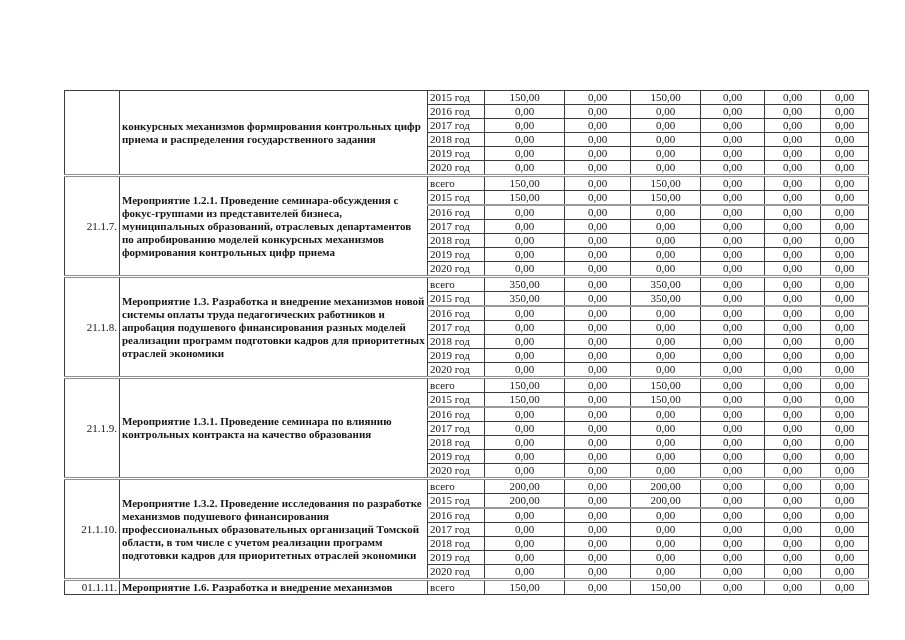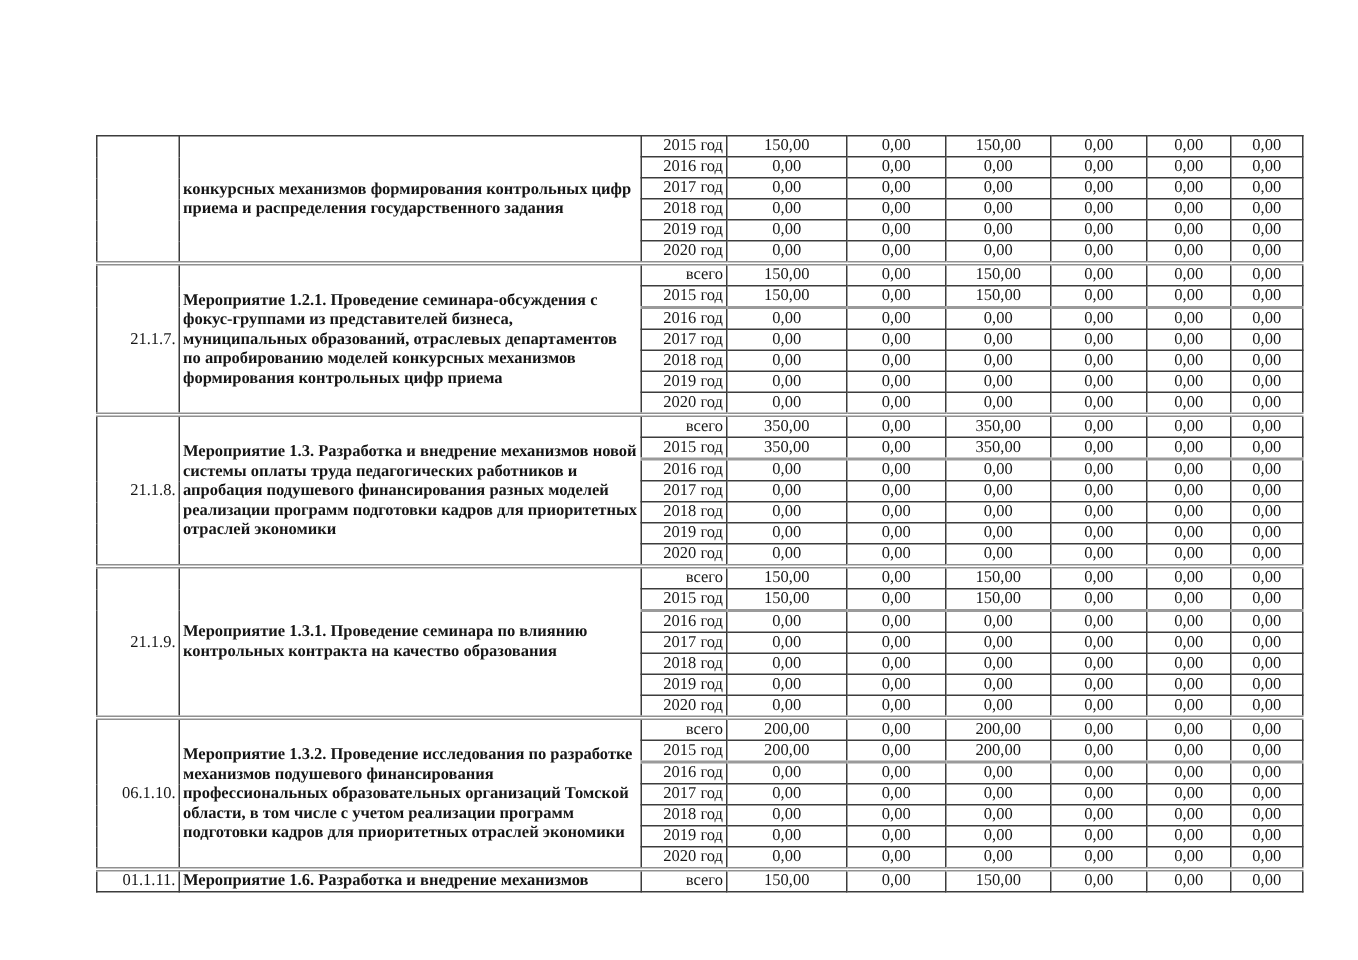--- a/index.html
+++ b/index.html
@@ -50,21 +50,21 @@
     padding-top: 1px;
   }
   td.cell-desc {
     text-align: left;
     vertical-align: top;
     padding: 1px 4px 0 5px;
     line-height: 14px;
     font-weight: bold;
   }
   td.cell-period {
-    text-align: right;
+    text-align: left;
     white-space: nowrap;
   }
   td.cell-value {
     text-align: center;
     white-space: nowrap;
   }
   tr.block-start td {
     border-top: 3px double #8f8f8f;
   }
   tr.sub-sep td {
@@ -346,21 +346,21 @@
         <tr>
           <td class="cell-period">2020 год</td>
           <td class="cell-value">0,00</td>
           <td class="cell-value">0,00</td>
           <td class="cell-value">0,00</td>
           <td class="cell-value">0,00</td>
           <td class="cell-value">0,00</td>
           <td class="cell-value">0,00</td>
         </tr>
         <tr class="block-start">
-          <td class="cell-id" rowspan="7">06.1.10.</td>
+          <td class="cell-id" rowspan="7">21.1.10.</td>
           <td class="cell-desc" rowspan="7">Мероприятие 1.3.2. Проведение исследования по разработке механизмов подушевого финансирования профессиональных образовательных организаций Томской области, в том числе с учетом  реализации программ подготовки кадров для приоритетных отраслей экономики</td>
           <td class="cell-period">всего</td>
           <td class="cell-value">200,00</td>
           <td class="cell-value">0,00</td>
           <td class="cell-value">200,00</td>
           <td class="cell-value">0,00</td>
           <td class="cell-value">0,00</td>
           <td class="cell-value">0,00</td>
         </tr>
         <tr class="sub-sep">

